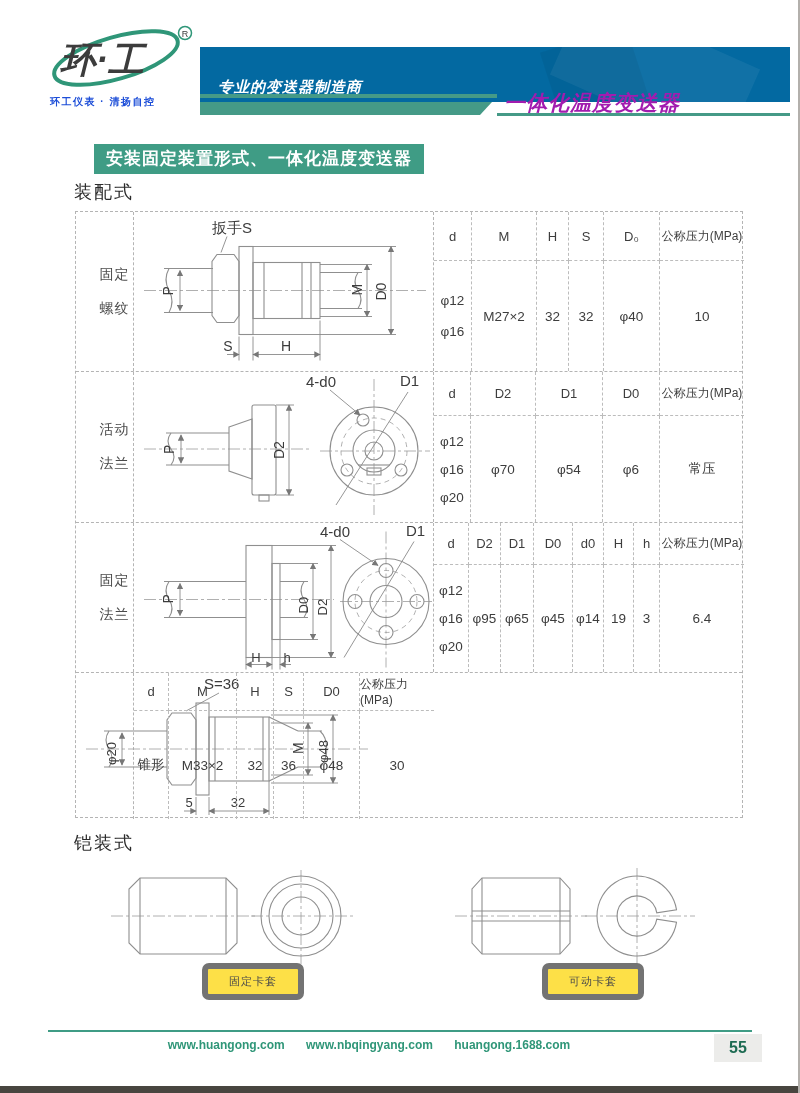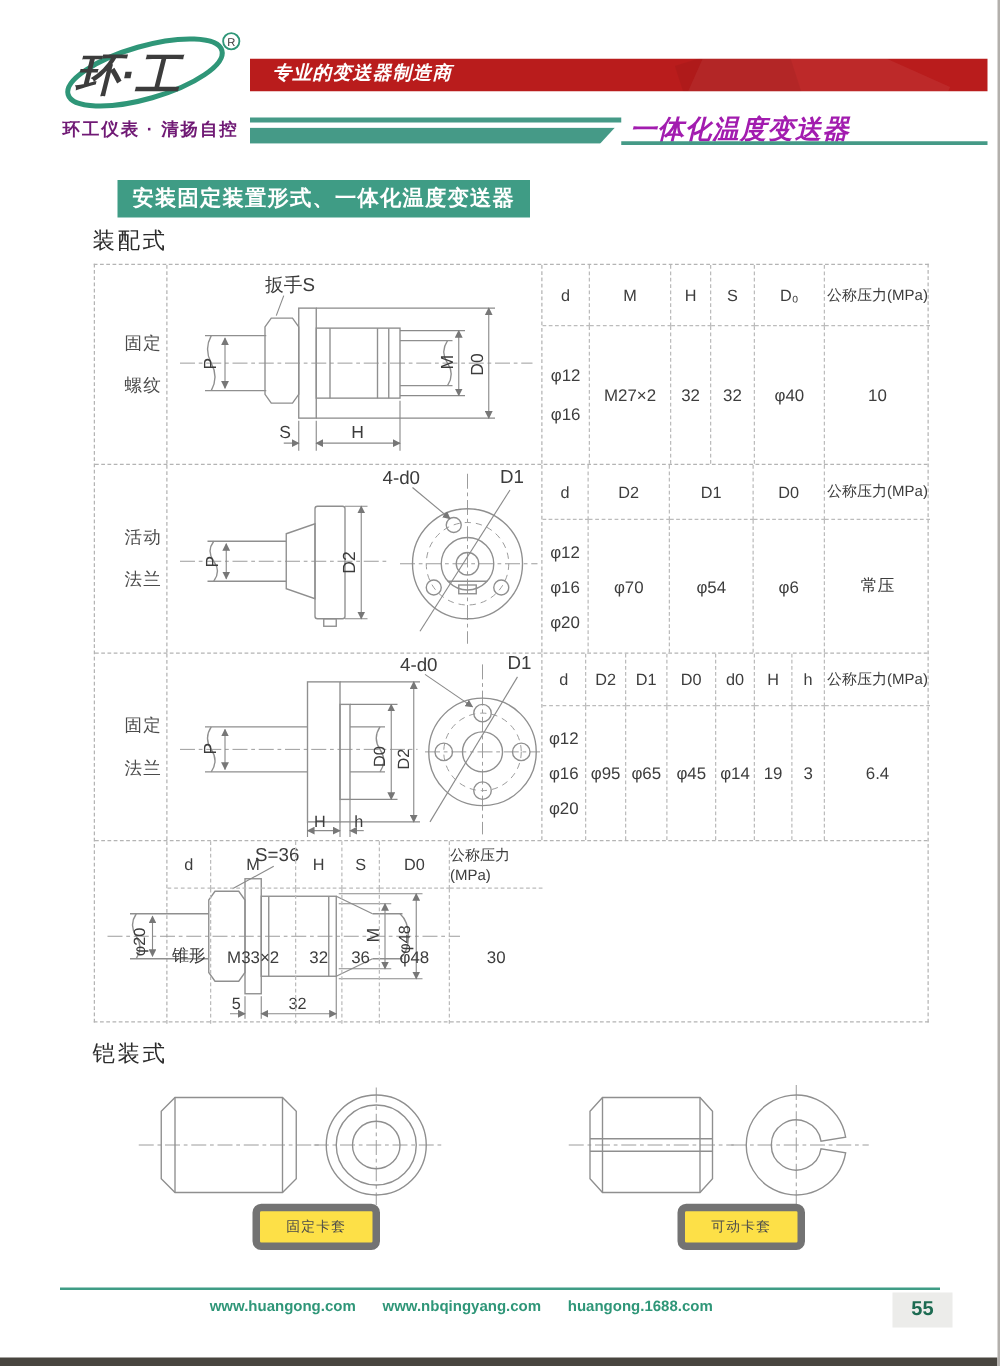--- a/index.html
+++ b/index.html
@@ -3,23 +3,23 @@
 <meta charset="utf-8">
 <style>
   html,body{margin:0;padding:0;background:#888;}
   .page{
     position:relative;width:800px;height:1093px;margin:0 auto;background:#fff;
     font-family:"Liberation Sans","DejaVu Sans",sans-serif;overflow:hidden;
     border-right:2px solid #b3b0ac;box-sizing:border-box;
   }
   
   .logo-svg{position:absolute;left:46px;top:24px;}
-  .logo-caption{position:absolute;left:50px;top:95px;font-size:14px;font-weight:bold;
-    color:#701a75;letter-spacing:1.5px;white-space:nowrap;}
-  .banner{position:absolute;left:200px;top:47px;width:590px;height:26px;background:#b91c1c;overflow:hidden;}
+  .logo-caption{position:absolute;left:50px;top:95px;font-size:10px;font-weight:bold;
+    color:#1d4ed8;letter-spacing:1.5px;white-space:nowrap;}
+  .banner{position:absolute;left:200px;top:47px;width:590px;height:55px;background:#0369a1;overflow:hidden;}
   .banner .tex1{position:absolute;right:40px;top:-20px;width:190px;height:90px;background:rgba(255,255,255,.06);transform:rotate(24deg);}
   .banner .tex2{position:absolute;right:150px;top:-10px;width:90px;height:80px;background:rgba(0,0,0,.05);transform:rotate(-18deg);}
   .tagline{position:absolute;left:18px;bottom:5px;color:#fff;font-style:italic;font-weight:bold;font-size:15px;letter-spacing:1px;}
   .series{position:absolute;left:300px;top:5px;color:#fff;font-weight:bold;font-style:italic;font-size:28px;letter-spacing:1px;}
   .series-suffix{font-size:13px;font-style:italic;vertical-align:baseline;margin-left:5px;letter-spacing:0;}
   .stripe-thin{position:absolute;left:200px;top:94px;width:297px;height:4px;background:#459a87;}
   .stripe-thick{position:absolute;left:200px;top:102px;width:292px;height:13px;background:#459a87;
     clip-path:polygon(0 0,100% 0,calc(100% - 12px) 100%,0 100%);}
   .product-title{position:absolute;left:504px;top:89px;font-size:21px;font-weight:bold;font-style:italic;
     color:#a21caf;letter-spacing:1px;white-space:nowrap;}

